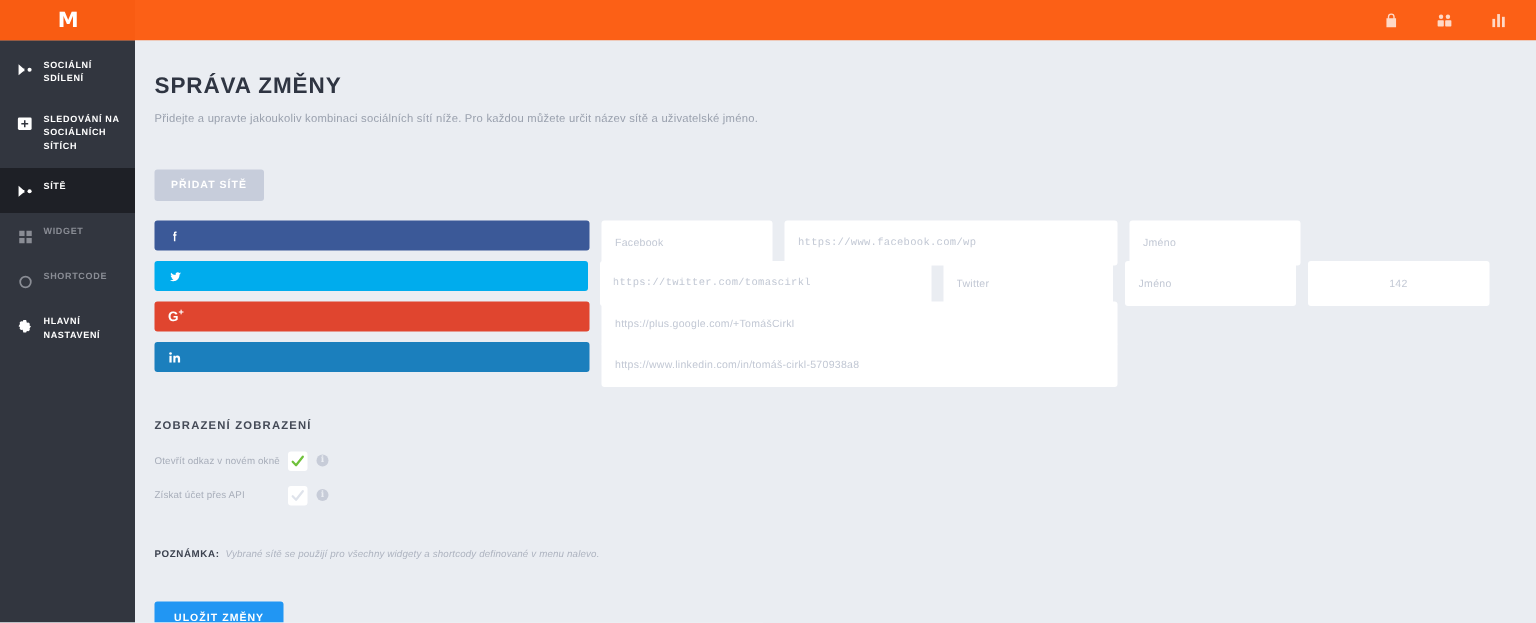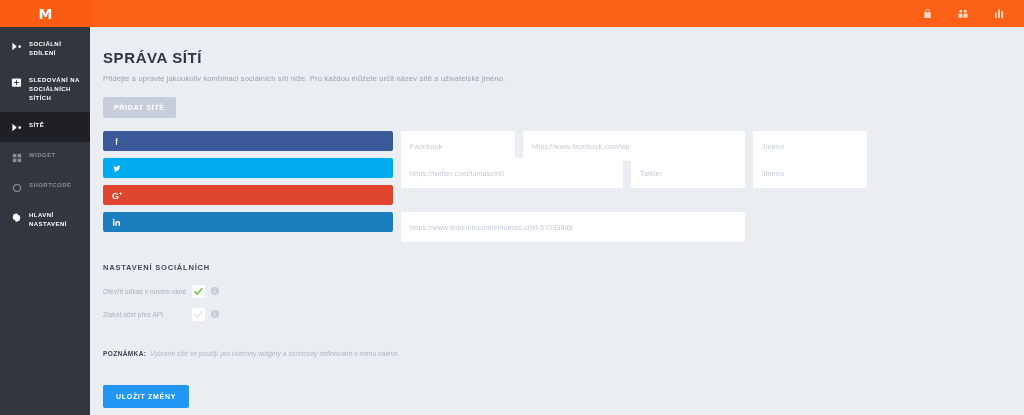--- a/index.html
+++ b/index.html
@@ -76,21 +76,21 @@
     position: absolute; top: 27px; left: 90px; width: 934px; height: 388px;
     background: #eaedf2;
     padding: 22px 31px 0 13px;
     overflow: hidden;
   }
   .page-title {
     font-size: 15px; font-weight: bold; color: #2f3542;
     letter-spacing: 0.6px; margin-bottom: 8px;
   }
   .page-desc {
-    font-size: 7.5px; color: #9aa1ae; letter-spacing: 0.15px; margin-bottom: 13px;
+    font-size: 7.5px; color: #9aa1ae; letter-spacing: 0.15px; margin-bottom: 29px;
   }
   .btn-add {
     display: inline-block;
     background: #c7cddb; color: #ffffff;
     font-size: 7px; font-weight: bold; letter-spacing: 0.7px;
     padding: 7px 11px; border: none; border-radius: 2px;
     cursor: pointer; margin-bottom: 13px;
   }
 
   
@@ -103,21 +103,21 @@
   }
   .net-badge .ni { color: #ffffff; font-size: 9px; font-weight: bold; line-height: 1; }
   .net-badge .ni svg { display: block; }
   .fld {
     background: #ffffff; border: none; border-radius: 2px;
     font-size: 7px; color: #b4bbc9; letter-spacing: 0.2px;
     padding: 15px 9px; outline: none;
     font-family: "Liberation Sans", sans-serif;
   }
   .fld::placeholder { color: #c2c8d4; }
-  .fld-url { width: 222px; }
+  .fld-url { width: 222px; font-family: Liberation Mono, monospace; }
   .fld-url-wide { width: 344px; }
   .fld-name { width: 114px; }
   .fld-count { width: 122px; text-align: center; }
 
   
   .sect-title {
     font-size: 7.5px; font-weight: bold; color: #444a57;
     letter-spacing: 0.8px; margin-top: 31px; margin-bottom: 12px;
   }
   .opt-row { display: flex; align-items: center; height: 14px; margin-bottom: 9px; }
@@ -242,21 +242,21 @@
         <svg width="11" height="11" viewBox="0 0 24 24" fill="currentColor">
           <path d="M12 8.5a3.5 3.5 0 1 0 0 7 3.5 3.5 0 0 0 0-7zm9 3.5l-2-1.2.4-2.3-2-2-2.3.4L14 3h-4l-1.1 2-2.3-.4-2 2 .4 2.3L3 12l2 1.2-.4 2.3 2 2 2.3-.4L10 21h4l1.1-2 2.3.4 2-2-.4-2.3L21 12z"></path>
         </svg>
       </span>
       <span class="si-label">HLAVNÍ NASTAVENÍ</span>
     </div>
   </div>
 
   <div class="main">
 
-    <div class="page-title">SPRÁVA SÍTÍ</div>
+    <div class="page-title">SPRÁVA ZMĚNY</div>
     <div class="page-desc">Přidejte a upravte jakoukoliv kombinaci sociálních sítí níže. Pro každou můžete určit název sítě a uživatelské jméno.</div>
     <button class="btn-add">PŘIDAT SÍTĚ</button>
 
     <div class="rows">
 
       <div class="net-row">
         <div class="net-badge" style="background:#3b5998">
           <span class="ni">
             <svg width="9" height="9" viewBox="0 0 24 24" fill="#ffffff">
               <path d="M15.2 8.3h-2.1V6.9c0-.6.4-.8.7-.8h1.4V3.6h-2c-2.2 0-2.7 1.6-2.7 2.7v2h-1.3v2.6h1.3V21h2.6v-10h1.8l.3-2.7z"></path>
@@ -272,45 +272,47 @@
         <div class="net-badge" style="background:#00aced">
           <span class="ni">
             <svg width="10" height="9" viewBox="0 0 24 24" fill="#ffffff">
               <path d="M22 6.1c-.7.3-1.5.5-2.3.6.8-.5 1.4-1.3 1.7-2.2-.8.5-1.6.8-2.5 1a3.9 3.9 0 0 0-6.7 3.6A11.1 11.1 0 0 1 4.1 5a3.9 3.9 0 0 0 1.2 5.2c-.6 0-1.2-.2-1.8-.5 0 1.9 1.3 3.5 3.1 3.8-.6.2-1.2.2-1.8.1a3.9 3.9 0 0 0 3.6 2.7A7.8 7.8 0 0 1 2 18a11 11 0 0 0 6 1.8c7.2 0 11.1-6 11.1-11.1v-.5c.8-.6 1.4-1.3 1.9-2.1z"></path>
             </svg>
           </span>
         </div>
         <input class="fld fld-url" placeholder="https://twitter.com/tomascirkl" style="">
         <input class="fld fld-name" placeholder="Twitter" style="">
         <input class="fld fld-name" placeholder="Jméno" style="">
+        <input class="fld fld-count" placeholder="142" style="">
       </div>
 
       <div class="net-row">
         <div class="net-badge" style="background:#e0452f">
           <span class="ni">G<sup style="font-size:6px">+</sup></span>
         </div>
+        <input class="fld fld-url-wide" placeholder="https://plus.google.com/+TomášCirkl" style="">
       </div>
 
       <div class="net-row">
         <div class="net-badge" style="background:#1b7fbd">
           <span class="ni">
             <svg width="9" height="9" viewBox="0 0 24 24" fill="#ffffff">
               <rect x="2.5" y="8.5" width="4" height="12"></rect>
                 <circle cx="4.5" cy="4.5" r="2.3"></circle>
               <path d="M9.5 8.5h3.8v1.7c.6-1 1.8-2 3.7-2 3 0 4.5 1.9 4.5 5.3v7h-4v-6.3c0-1.6-.6-2.6-2-2.6-1.2 0-1.9.8-2.2 1.6-.1.3-.1.7-.1 1.1v6.2h-3.7s.1-10.9 0-12z"></path>
             </svg>
           </span>
         </div>
         <input class="fld fld-url-wide" placeholder="https://www.linkedin.com/in/tomáš-cirkl-570938a8" style="">
       </div>
 
     </div>
 
     
-    <div class="sect-title">NASTAVENÍ SOCIÁLNÍCH</div>
+    <div class="sect-title">ZOBRAZENÍ ZOBRAZENÍ</div>
 
     <div class="opt-row">
       <span class="opt-label">Otevřít odkaz v novém okně</span>
       <span class="chk on">
         <svg class="tick" viewBox="0 0 24 24" fill="none" stroke-width="4" stroke-linecap="round" stroke-linejoin="round">
           <path d="M3 13l6 6L21 4"></path>
         </svg>
       </span>
       <span class="info-dot">i</span>
     </div>

